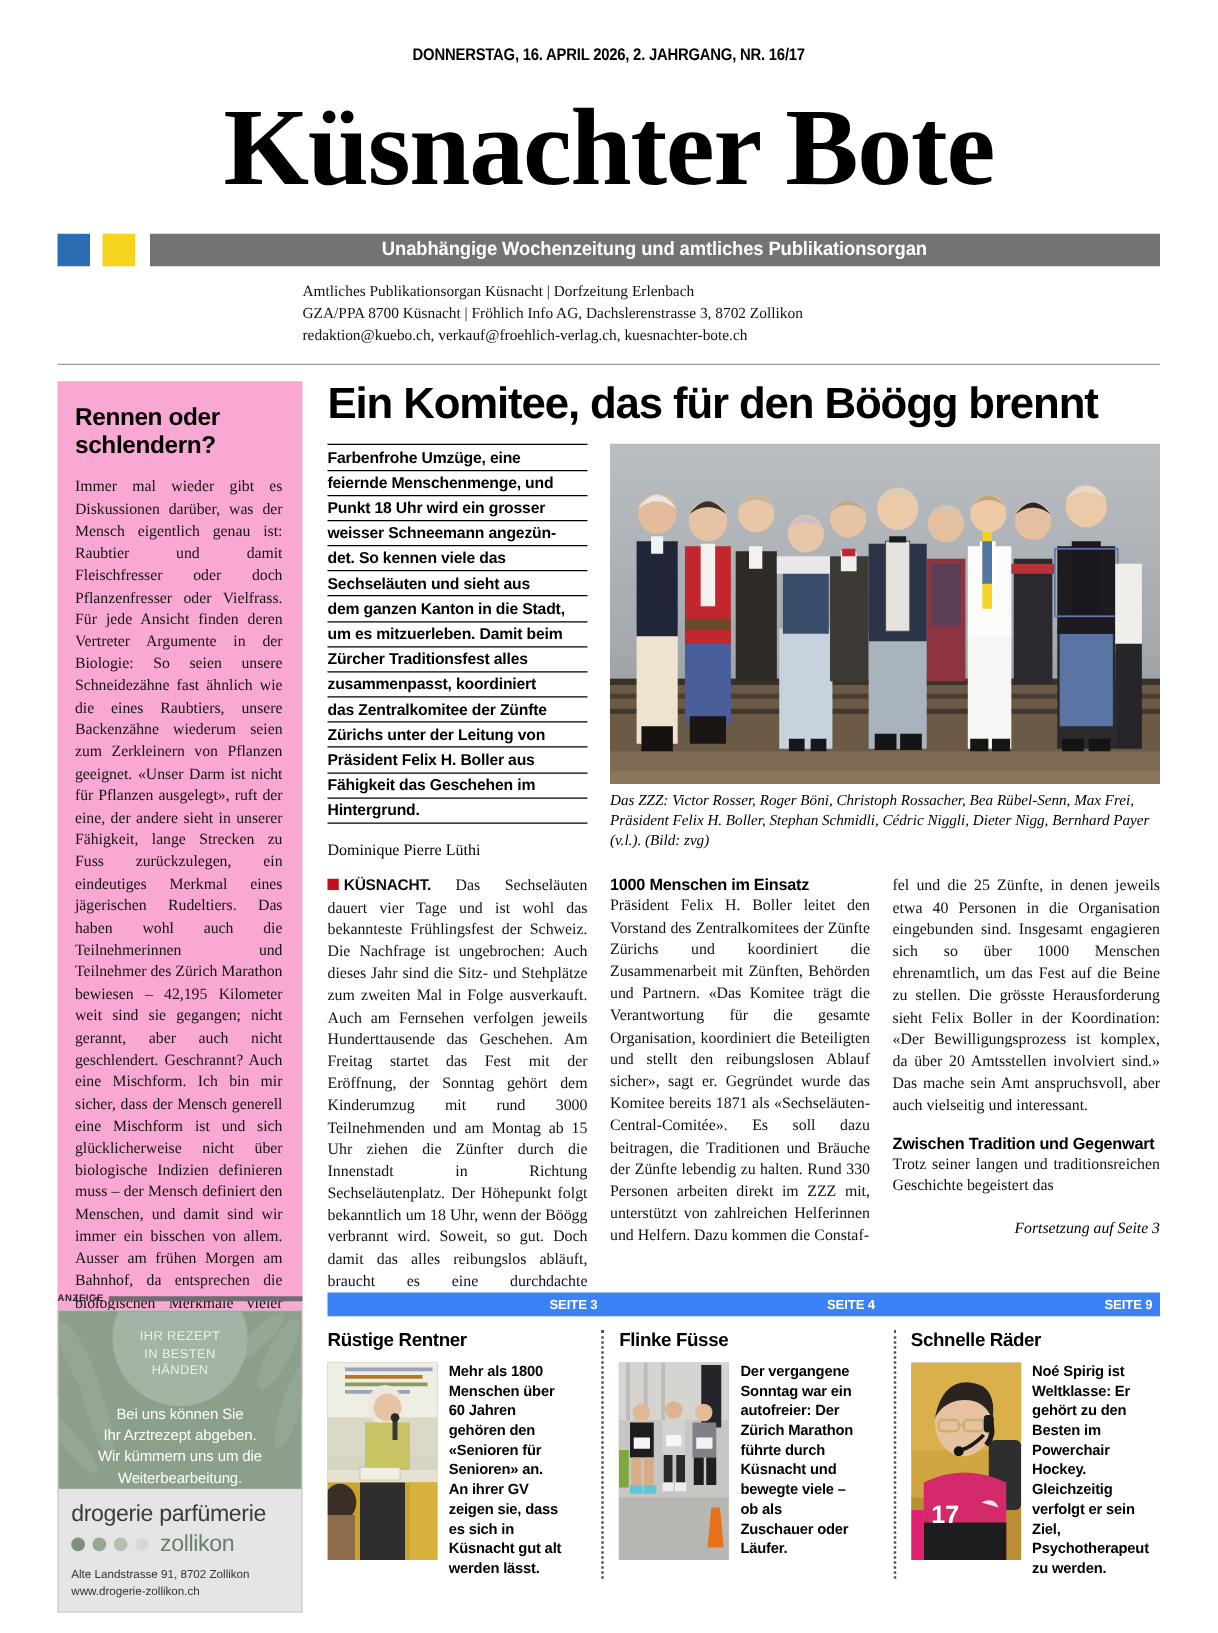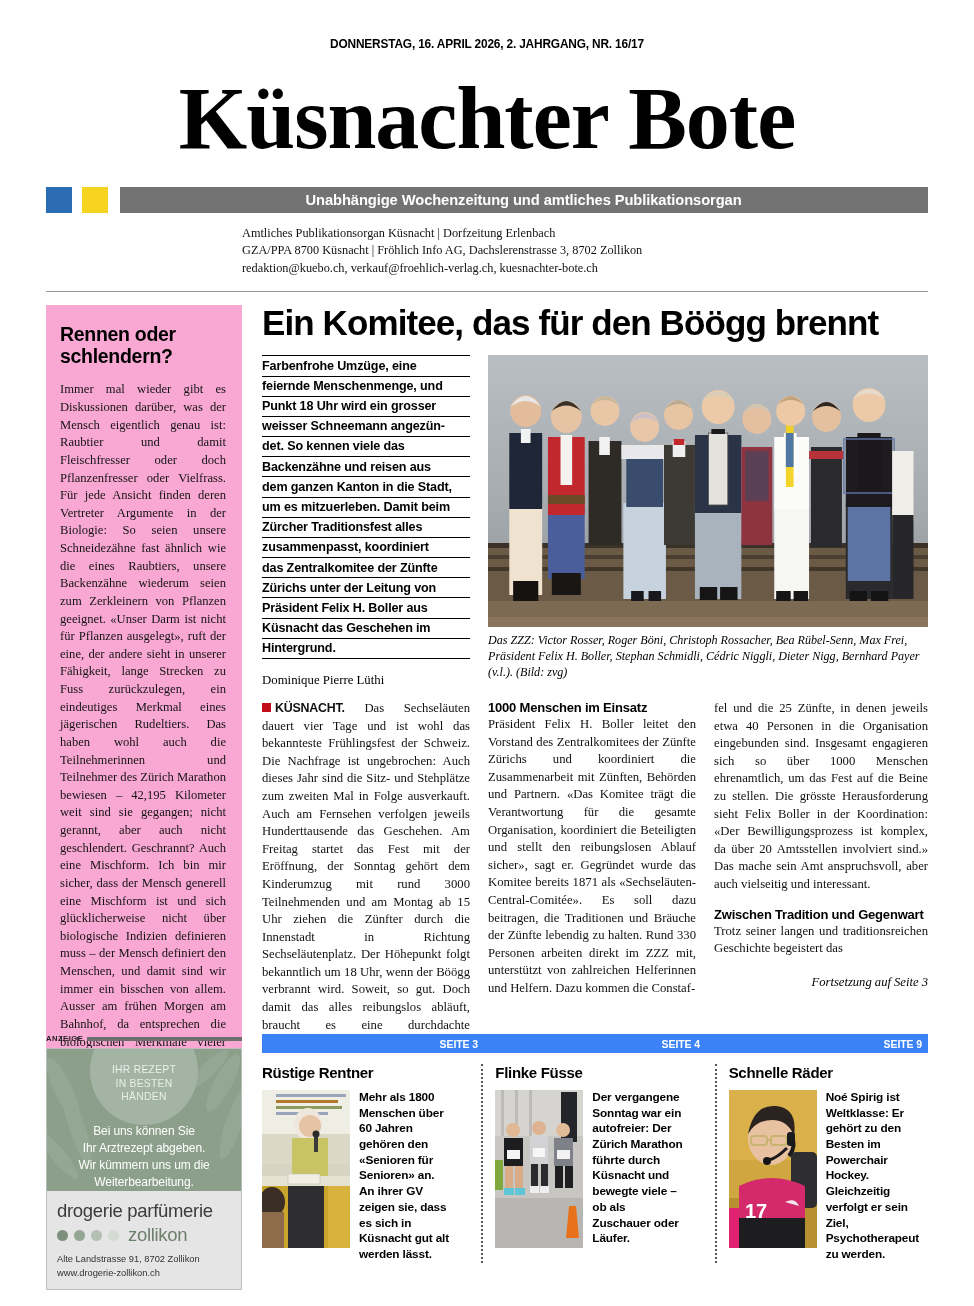--- a/index.html
+++ b/index.html
@@ -426,29 +426,29 @@
       <h1 class="headline">Ein Komitee, das für den Böögg brennt</h1>
 
       <div class="story-top">
         <div class="lead-col">
           <div class="lead" id="lead-lines">
               <span class="ln">Farbenfrohe Umzüge, eine</span>
               <span class="ln">feiernde Menschenmenge, und</span>
               <span class="ln">Punkt 18 Uhr wird ein grosser</span>
               <span class="ln">weisser Schneemann angezün-</span>
               <span class="ln">det. So kennen viele das</span>
-              <span class="ln">Backenzähne und reisen aus</span>
+              <span class="ln">Sechseläuten und sieht aus</span>
               <span class="ln">dem ganzen Kanton in die Stadt,</span>
               <span class="ln">um es mitzuerleben. Damit beim</span>
               <span class="ln">Zürcher Traditionsfest alles</span>
               <span class="ln">zusammenpasst, koordiniert</span>
               <span class="ln">das Zentralkomitee der Zünfte</span>
               <span class="ln">Zürichs unter der Leitung von</span>
               <span class="ln">Präsident Felix H. Boller aus</span>
-              <span class="ln">Küsnacht das Geschehen im</span>
+              <span class="ln">Fähigkeit das Geschehen im</span>
               <span class="ln">Hintergrund.</span>
             </div>
           <div class="byline">Dominique Pierre Lüthi</div>
         </div>
 
         <div class="photo-col">
           <div class="photo">
             <svg width="100%" height="100%" viewBox="0 0 455 272" preserveAspectRatio="none">
               <defs>
                 <linearGradient id="wallg" x1="0" y1="0" x2="0" y2="1">

